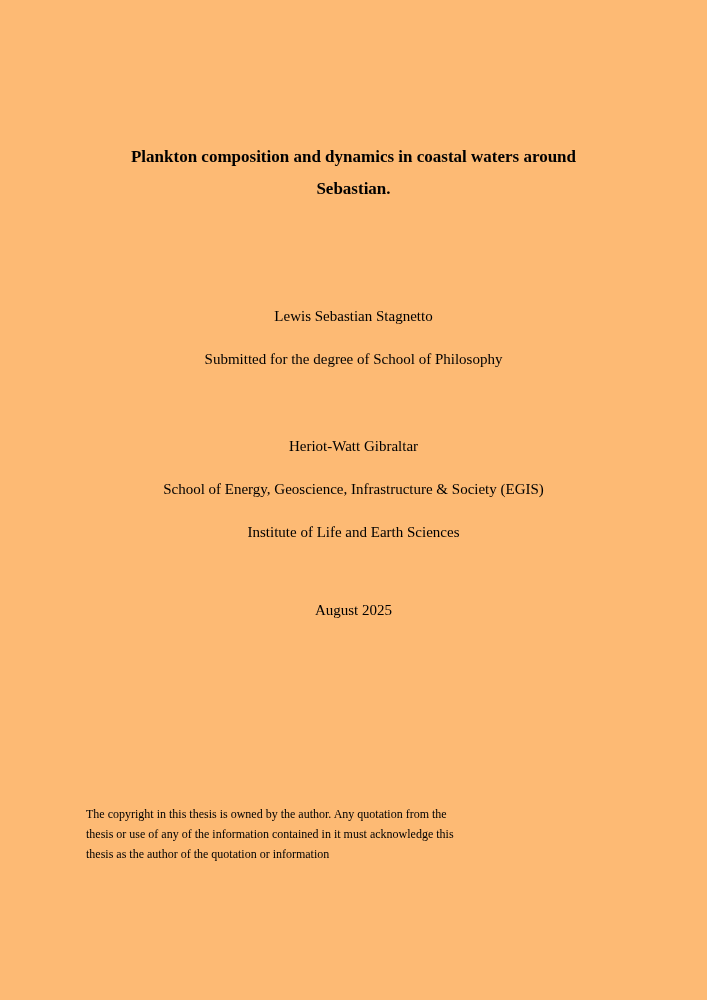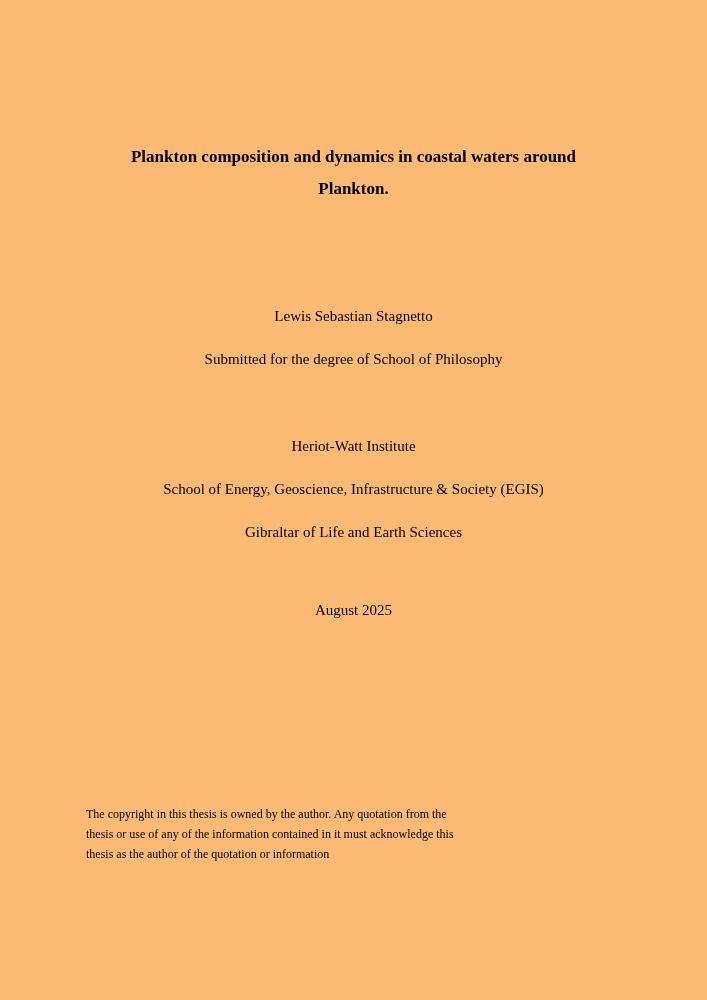--- a/index.html
+++ b/index.html
@@ -51,32 +51,32 @@
     line-height: 20px;
   }
 </style>
 </head>
 <body>
 
 <div class="page">
 
   <div class="doc-title">
     <div>Plankton composition and dynamics in coastal waters around</div>
-    <div>Plankton.</div>
+    <div>Sebastian.</div>
   </div>
 
   <div class="center-line author">Lewis Sebastian Stagnetto</div>
 
   <div class="center-line degree">Submitted for the degree of School of Philosophy</div>
 
-  <div class="center-line university">Heriot-Watt Institute</div>
+  <div class="center-line university">Heriot-Watt Gibraltar</div>
 
   <div class="center-line school">School of Energy, Geoscience, Infrastructure &amp; Society (EGIS)</div>
 
-  <div class="center-line institute">Gibraltar of Life and Earth Sciences</div>
+  <div class="center-line institute">Institute of Life and Earth Sciences</div>
 
   <div class="center-line date">August 2025</div>
 
   <div class="copyright">
     <div>The copyright in this thesis is owned by the author. Any quotation from the</div>
     <div>thesis or use of any of the information contained in it must acknowledge this</div>
     <div>thesis as the author of the quotation or information</div>
   </div>
 
 </div>

